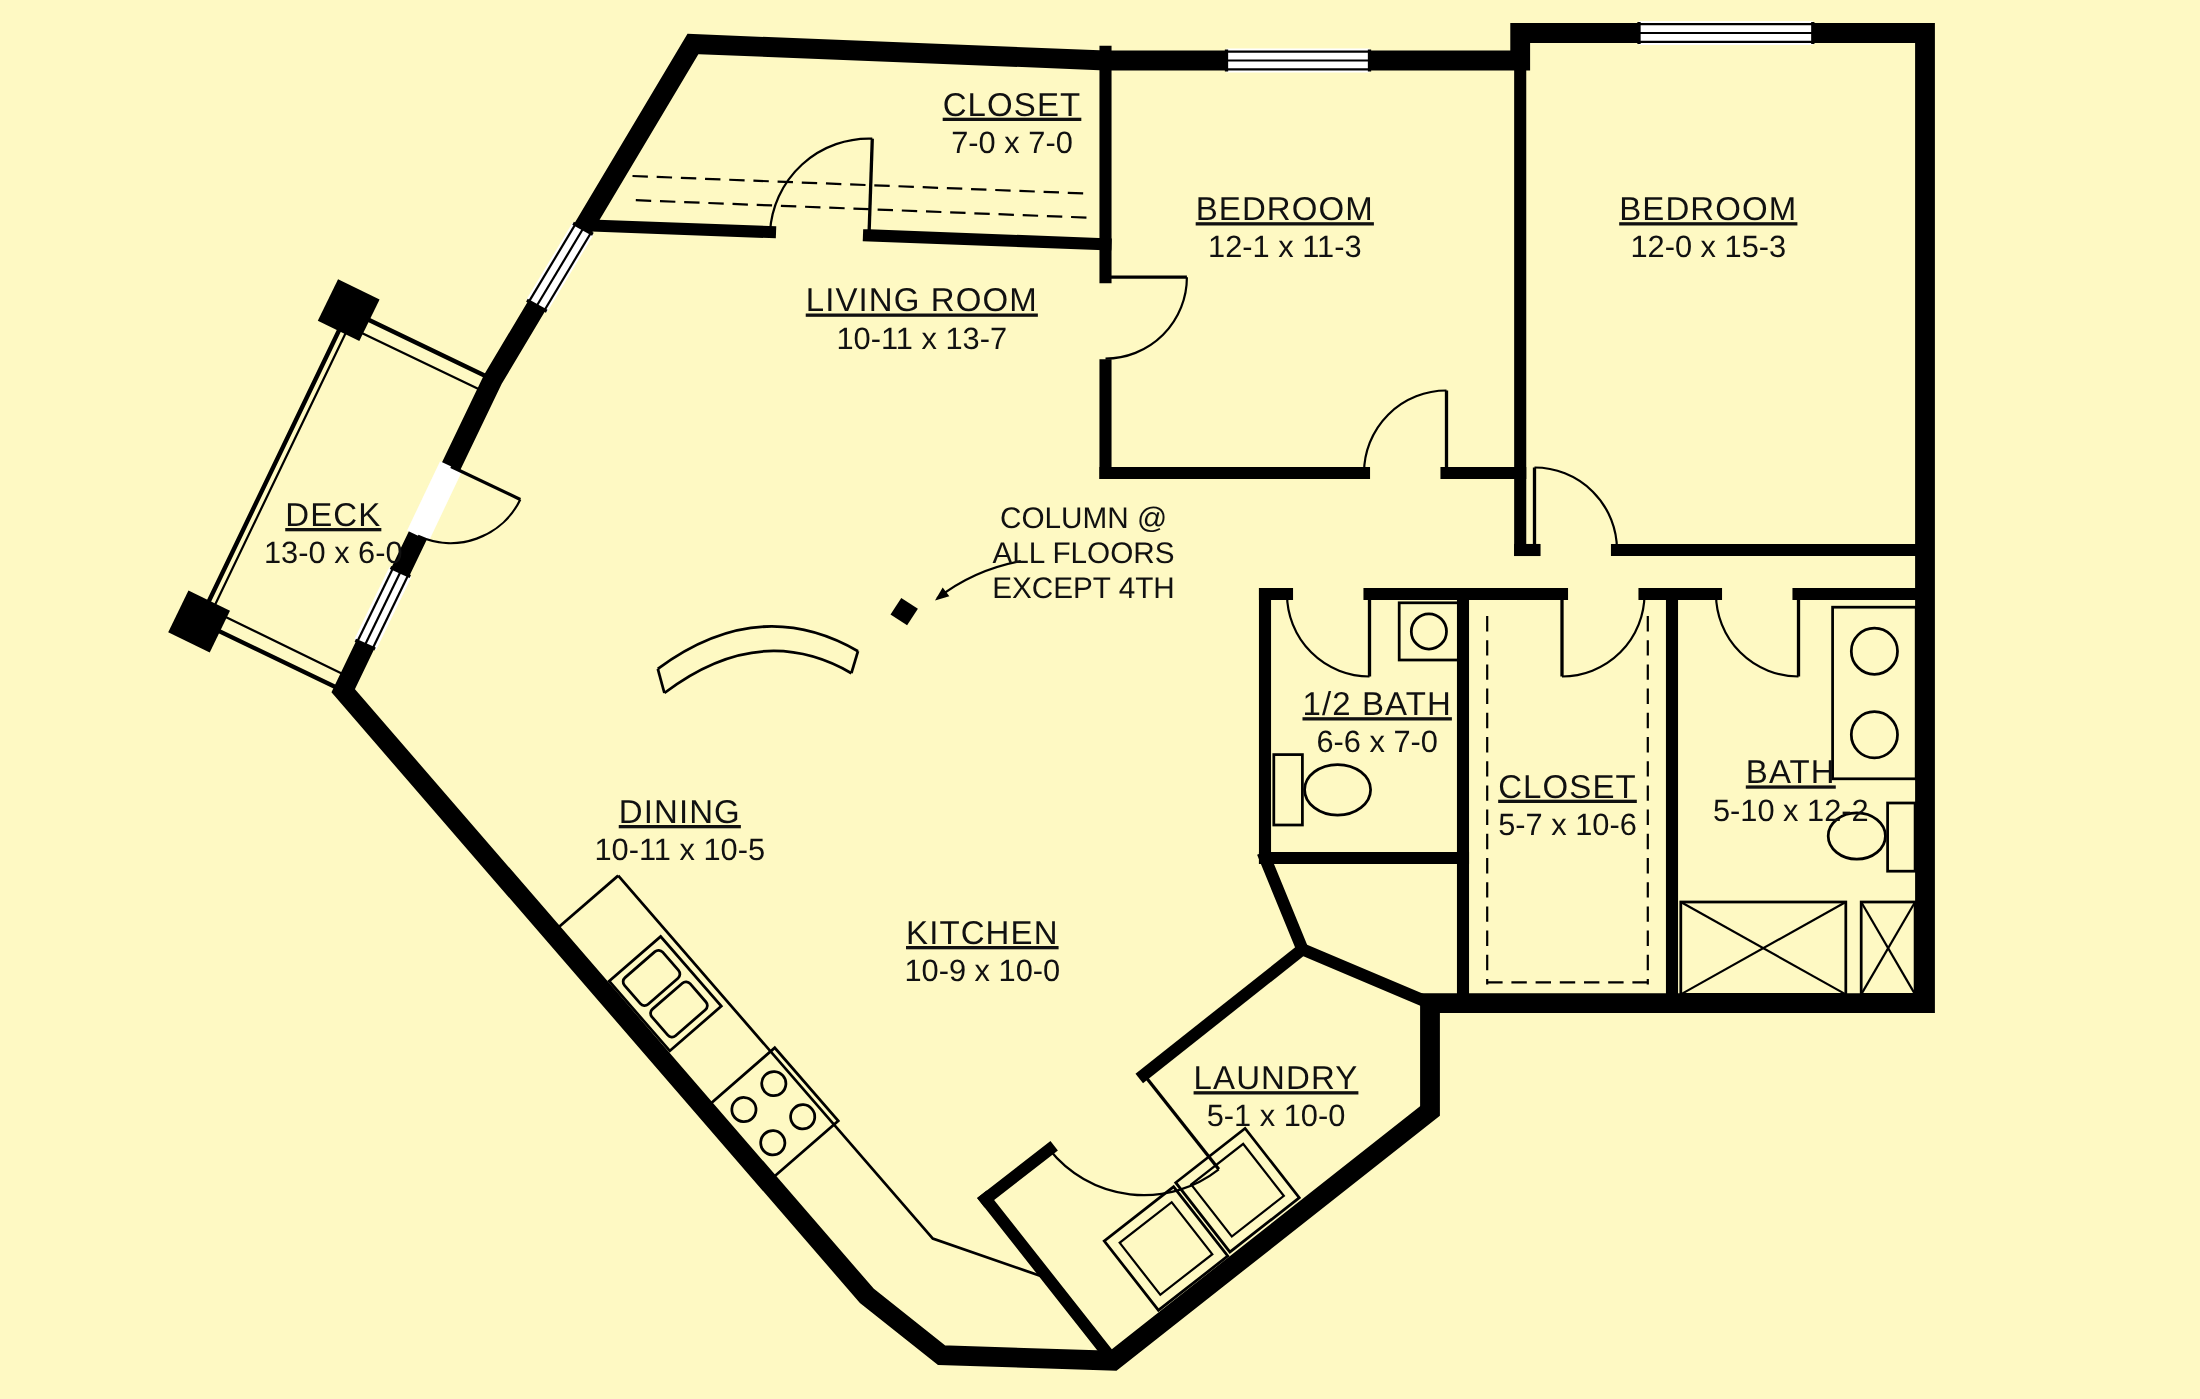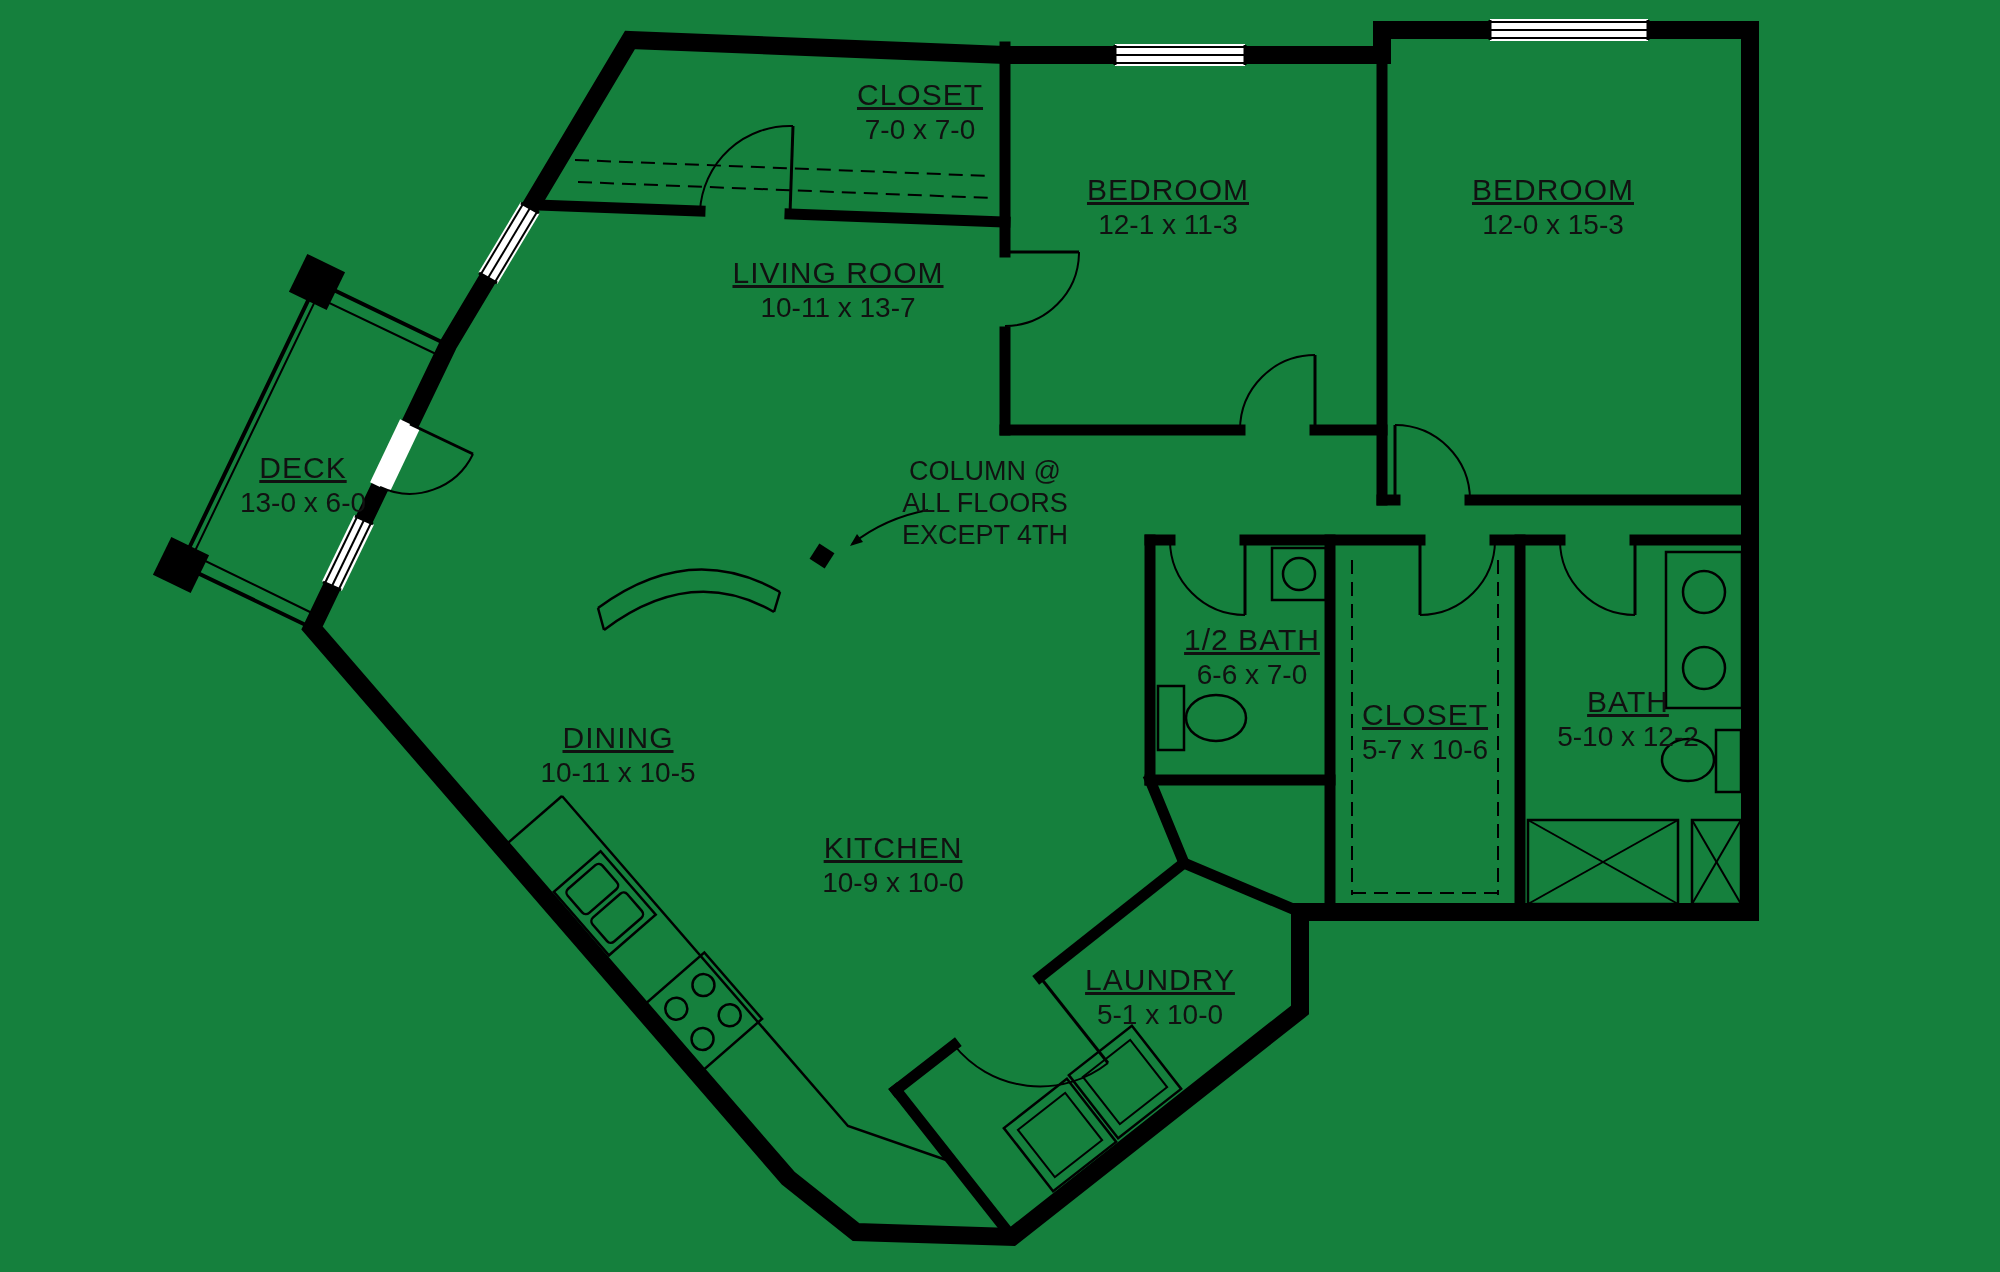--- a/index.html
+++ b/index.html
@@ -1,16 +1,16 @@
 <!DOCTYPE html>
 <html><head>
 <meta charset="utf-8">
 <style>
   html,body { margin:0; padding:0; background:#ffffff; }
-  .stage { position:relative; width:2000px; height:1272px; background:#15803d; overflow:hidden; }
+  .stage { position:relative; width:2000px; height:1272px; background:#fef9c3; overflow:hidden; }
   svg { position:absolute; left:0; top:0; }
   text { font-family:"Liberation Sans", sans-serif; fill:#111111; text-anchor:middle; }
   .room-name { font-size:30px; letter-spacing:1px; text-decoration:underline; }
   .room-dims { font-size:28px; }
   .note-text { font-size:27px; }
   .wall-ext  { stroke:#000; stroke-width:18; fill:none; stroke-linejoin:miter; }
   .wall-int  { stroke:#000; stroke-width:11; stroke-linecap:square; }
   .erase     { stroke:#fff; stroke-width:22; stroke-linecap:butt; }
   .thin      { stroke:#000; stroke-width:2; fill:none; }
   .thin25    { stroke:#000; stroke-width:2.5; fill:none; }

